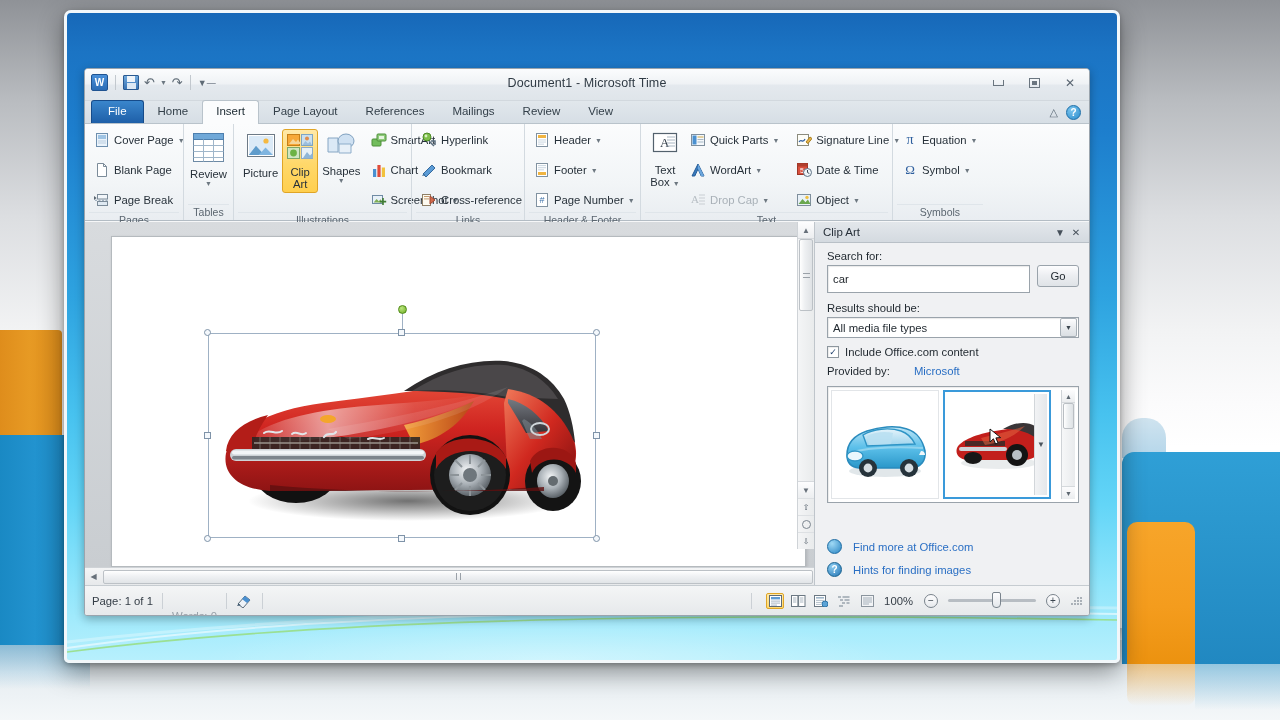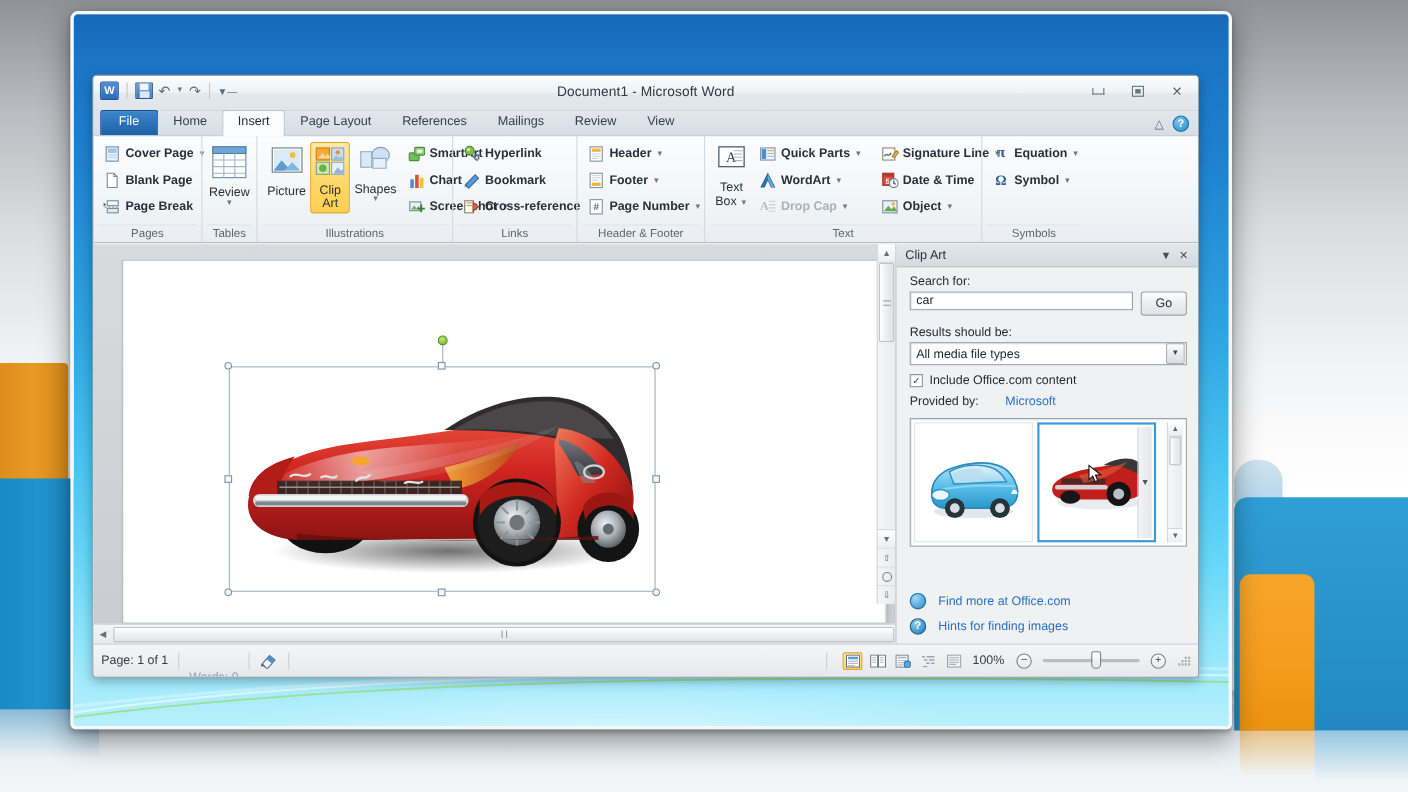--- a/index.html
+++ b/index.html
@@ -175,21 +175,21 @@
   .glabel {
     height:16px; line-height:15px; text-align:center; font-size:10.5px; color:#5b6670;
     border-top:1px solid #dfe5ea;
   }
 
   .sbtn {
     display:flex; align-items:center; gap:4px; padding:1px 5px 1px 2px;
     height:22px; white-space:nowrap; font-size:11.3px; color:#27313a; border-radius:2px;
   }
   .sbtn.dis { color:#a9b1b8; }
-  .scol { display:flex; flex-direction:column; gap:2px;font-weight:bold; }
+  .scol { display:flex; flex-direction:column; gap:8px; }
   .bigbtn {
     display:flex; flex-direction:column; align-items:center; justify-content:flex-start;
     width:50px; padding:3px 2px 1px; border-radius:3px; font-size:11.3px; color:#27313a;
     line-height:12.5px; text-align:center;
   }
   .bigbtn.sel {
     background: linear-gradient(to bottom, #ffe9a8, #ffd86a 55%, #ffcf4e);
     border:1px solid #e0a526;
   }
   .bi { display:block; margin-bottom:2px; }
@@ -277,21 +277,21 @@
     height:21px; display:flex; align-items:center; padding:0 5px 0 8px;
     background: linear-gradient(to bottom,#e3e7eb,#d4dae0);
     border-bottom:1px solid #b9c0c7; font-size:11.5px; color:#273039;
   }
   .pane-head .ttl { flex:1; }
   .ph-btn { width:16px; height:16px; display:flex;align-items:center;justify-content:center; color:#46505a; font-size:10px; }
   .pane-body { flex:1; padding:7px 10px 0 12px; font-size:11.3px; color:#1f272e; }
   .lbl { margin-bottom:3px; }
   .row { display:flex; gap:7px; margin-bottom:9px; }
   .tinput {
-    flex:1; height:17px; background:#fff; border:1px solid #9aa3ab;
+    flex:1; height:28px; background:#fff; border:1px solid #9aa3ab;
     box-shadow: inset 1px 1px 1px rgba(0,0,0,.09);
     padding:0 5px; font-size:11.3px; line-height:19px; color:#1c2228;
   }
   .gobtn {
     width:42px; height:22px; font-size:11.3px; color:#1f272e;
     background: linear-gradient(to bottom,#fdfdfe,#eceef1 48%,#dfe3e7);
     border:1px solid #9aa3ab; border-radius:3px;
     display:flex;align-items:center;justify-content:center;
   }
   .tselect {
@@ -421,21 +421,21 @@
     <div class="qat">
       <span class="wicon">W</span>
       <span class="qat-sep"></span>
       <span class="save-ico"></span>
       <span class="arrow-ico">↶</span>
       <span class="arrow-dd">▼</span>
       <span class="arrow-ico">↷</span>
       <span class="qat-sep"></span>
       <span class="qat-drop">▼—</span>
     </div>
-    <div class="win-title">Document1  -  Microsoft Word</div>
+    <div class="win-title">Document1  -  Microsoft Time</div>
     <div class="win-btns">
       <span class="wbtn">
           <i class="min"></i>
         </span>
       <span class="wbtn">
           <i class="max"></i>
         </span>
       <span class="wbtn">✕</span>
     </div>
   </div>

